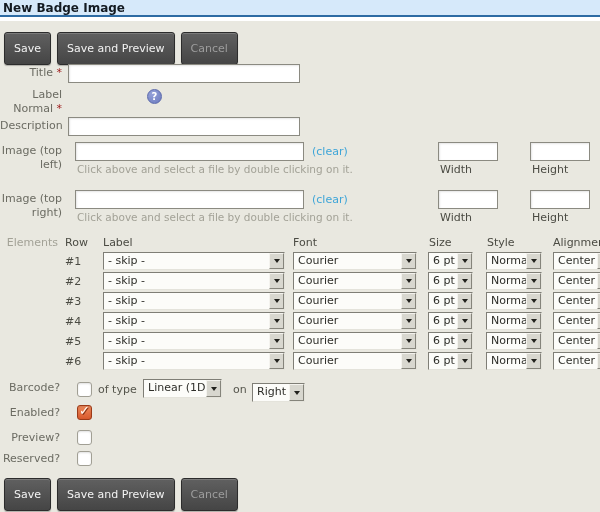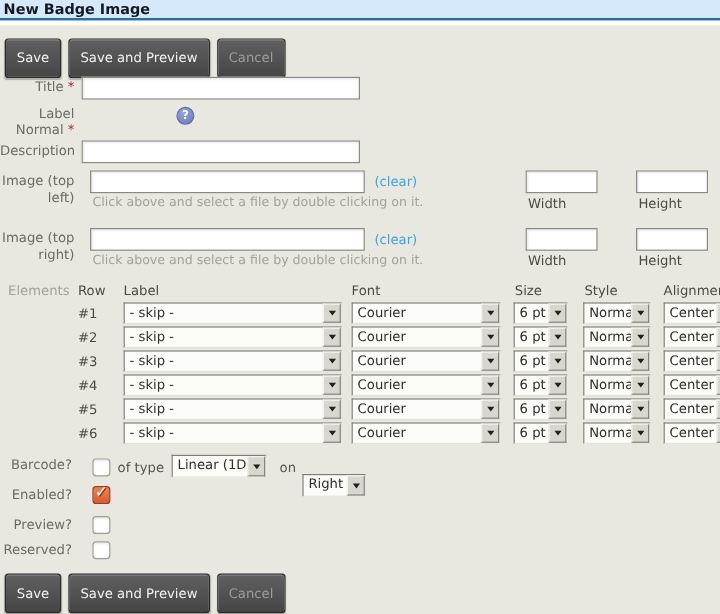--- a/index.html
+++ b/index.html
@@ -59,21 +59,21 @@
   
   .cb{position:absolute;width:13px;height:13px;background:#fff;border:1px solid #a19f94;border-radius:3px;
       box-shadow:inset 0 1px 2px rgba(0,0,0,.12);cursor:pointer;}
   .cb.checked{background:linear-gradient(#ee8a5c,#d95a2e);border-color:#9c3a18;}
   .cb.checked::after{content:"✓";position:absolute;left:1px;top:-3px;font-size:13px;font-weight:bold;
       color:#fffdf8;text-shadow:1px 1px 0 rgba(110,38,12,.85);}
   .bc-cb{left:77px;top:3px;}
   .bc-text{position:absolute;top:4px;color:#55554c;}
   .bc-oftype{left:98px;} .bc-on{left:233px;}
   .sel-bctype{left:143px;top:0;width:79px;height:19px;}
-  .sel-bcpos{left:252px;top:16px;width:53px;height:19px;}
+  .sel-bcpos{left:252px;top:4px;width:53px;height:19px;}
   .trow{position:absolute;left:0;width:600px;height:16px;}
   .trow .cb{left:77px;top:0;}
   .trow .flabel{top:1px;}
   
   .r-title{top:43px;height:19px;}
   .r-lf{top:65px;height:32px;}
   .r-desc{top:96px;height:19px;}
   .r-img1{top:121px;height:34px;}
   .r-img2{top:169px;height:34px;}
   .r-el-1{top:231px;} .r-el-2{top:251px;} .r-el-3{top:271px;}

